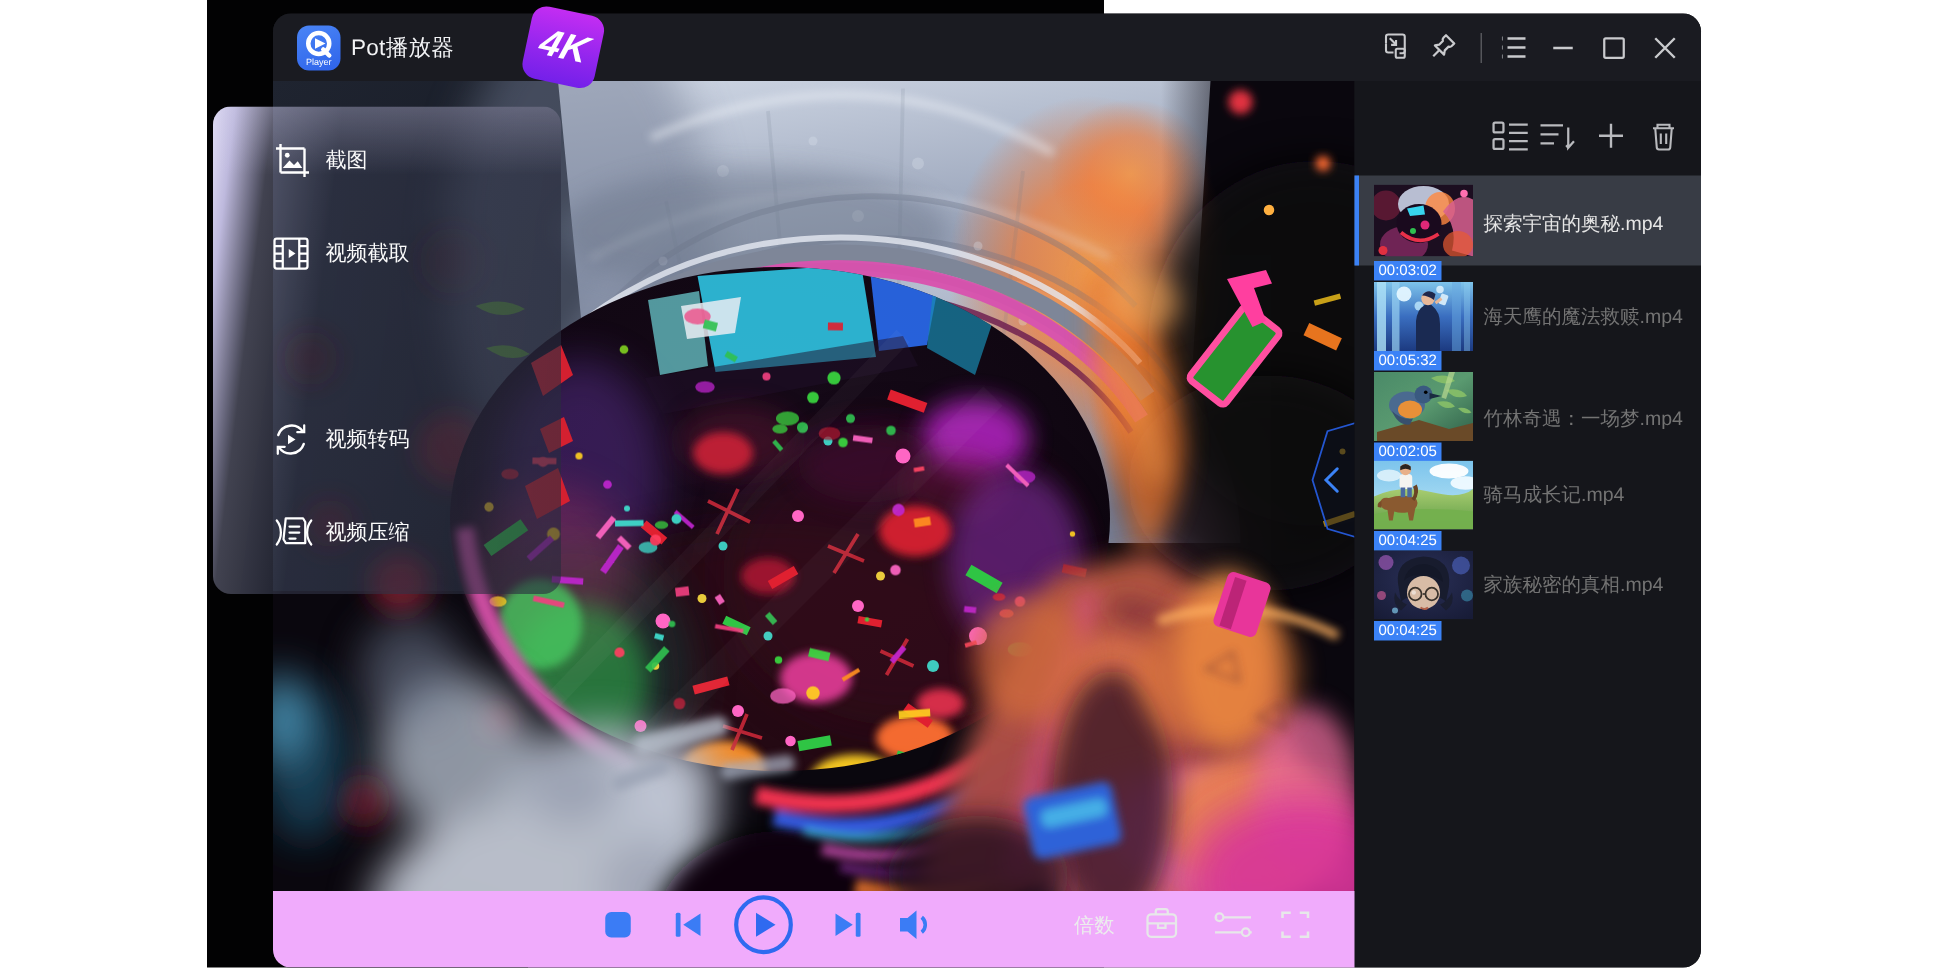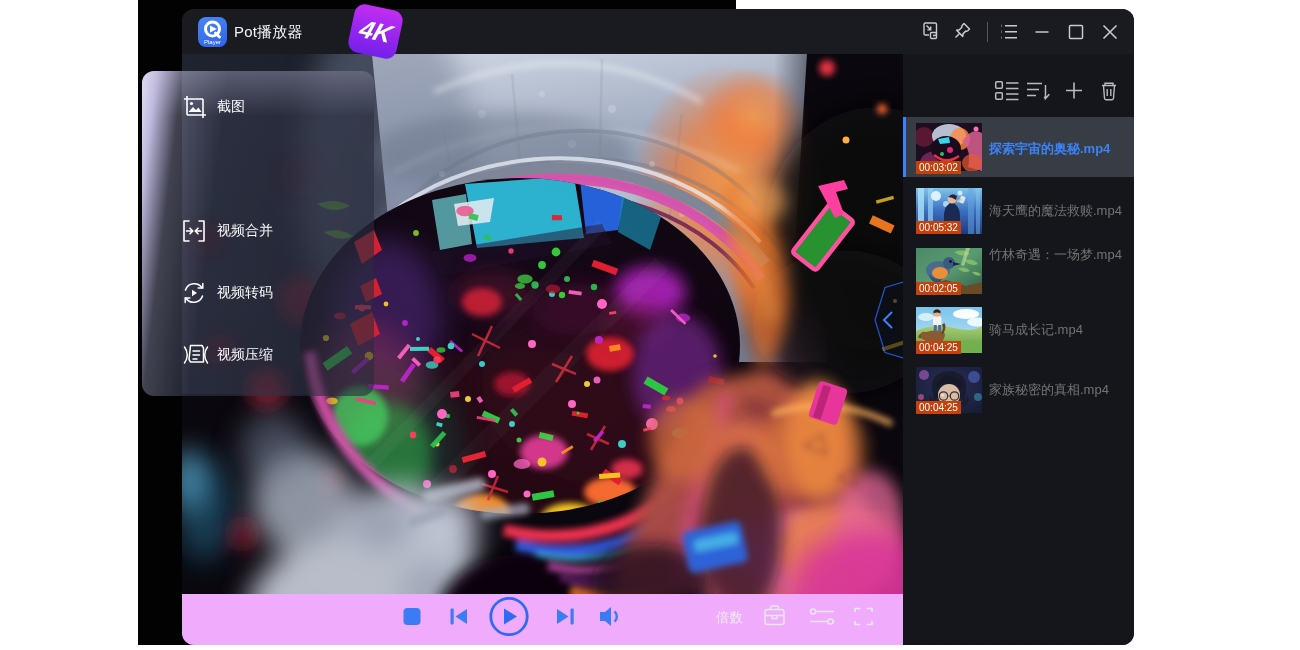--- a/index.html
+++ b/index.html
@@ -13,22 +13,22 @@
   .logo { position:absolute; left:16px; top:8px; width:29px; height:30px; border-radius:8px;
     background:linear-gradient(160deg,#4a85f6,#2e63ea); }
   .apptitle { position:absolute; left:52px; top:23px; transform:translateY(-50%);
     color:#f2f3f5; font-size:15px; letter-spacing:0.2px; }
   .tb-icons { position:absolute; right:0; top:0; height:45px; }
   .video { position:absolute; left:0; top:45px; width:721px; height:540px; overflow:hidden; background:#0c0911; }
   .controls { position:absolute; left:0; top:585px; width:721px; height:51px; background:#f0abfc; }
   .playlist { position:absolute; left:721px; top:45px; width:231px; height:591px; background:#15161b; }
   .plitem { position:absolute; left:0; width:231px; height:60px; }
   .plitem .thumb { position:absolute; left:13px; top:6px; width:66px; height:48px; overflow:hidden; }
-  .ptime { position:absolute; left:13px; background:#c2410c; color:#fff; font-size:10px;
-    padding:0 3px; height:13px; line-height:13px; }
+  .ptime { position:absolute; left:13px; background:#3b82f6; color:#fff; font-size:10px;
+    padding:0 3px; height:13px; line-height:13px;margin-top:13px; }
   .ptitle { position:absolute; left:86px; color:#737373; font-size:13px; transform:translateY(-50%); }
   .sel-bg { position:absolute; left:0; top:63px; width:231px; height:60px; background:#383c45; }
   .sel-bar { position:absolute; left:0; top:63px; width:3px; height:60px; background:#3b82f6; }
   .panel { position:absolute; left:142px; top:71px; width:232px; height:325px; border-radius:12px;
     background:linear-gradient(97deg, rgba(232,228,252,0.98) 0%, rgba(206,201,240,0.92) 5.5%,
       rgba(140,142,172,0.46) 15%, rgba(54,58,78,0.58) 32%, rgba(40,43,60,0.62) 100%);
   }
   .panel::before { content:""; position:absolute; inset:0; border-radius:12px;
     background:linear-gradient(to bottom, rgba(205,202,232,0.30), rgba(205,202,232,0.0) 14%); }
   .mitem { position:absolute; left:0; width:232px; height:24px; color:#fff; }
@@ -488,21 +488,21 @@
 <polygon points="22,16 33,14 34,20 24,21" fill="#38d4ee"></polygon>
 <circle cx="34" cy="27" r="3" fill="#e02878"></circle>
 <circle cx="26" cy="31" r="2" fill="#30c050"></circle>
 <path d="M18 32 Q 30 42 43 33" stroke="#e8304a" stroke-width="2.5" fill="none"></path>
 <path d="M46 18 Q 56 28 52 44 L 66 48 L 66 10 Q 56 4 46 18" fill="#d86090" opacity="0.85"></path>
 <ellipse cx="56" cy="40" rx="10" ry="9" fill="#e85a30" opacity="0.7"></ellipse>
 <circle cx="6" cy="44" r="3" fill="#e03040"></circle>
 <circle cx="60" cy="6" r="2.5" fill="#ff70b0"></circle>
 </svg></div>
         <div class="ptime" style="top:44px">00:03:02</div>
-        <div class="ptitle" style="top:32px;color:#3b82f6;font-weight:bold">探索宇宙的奥秘.mp4</div>
+        <div class="ptitle" style="top:32px;color:#e5e5e5;font-weight:normal">探索宇宙的奥秘.mp4</div>
       </div>
       <div class="plitem" style="top:128px">
         <div class="thumb" id="th2" style="height:46px"><svg width="66" height="46" viewBox="0 0 66 46">
 <defs>
                 <linearGradient id="t2g" x1="0" y1="0" x2="0" y2="1">
 <stop offset="0" stop-color="#7ec4ea"></stop>
                   <stop offset="0.5" stop-color="#3a6ec0"></stop>
                   <stop offset="1" stop-color="#1c3a80"></stop>
                 </linearGradient>
               </defs>
@@ -542,21 +542,21 @@
 <path d="M50 0 l4 0 l-6 18 l-3 -1 z" fill="#b8d890" opacity="0.7"></path>
 <path d="M2 40 L30 32 L50 38 L66 34 L66 46 L2 46 Z" fill="#6a4a28"></path>
 <ellipse cx="22" cy="22" rx="12" ry="9" fill="#4a6a90"></ellipse>
 <ellipse cx="24" cy="25" rx="8" ry="6" fill="#e89038"></ellipse>
 <circle cx="33" cy="15" r="6" fill="#3a5a80"></circle>
 <path d="M37 14 l8 2 -8 2 z" fill="#1a2a40"></path>
 <circle cx="34.5" cy="13.5" r="1.2" fill="#000"></circle>
 <path d="M12 26 q6 6 14 5 l-2 4 q-8 1 -12 -9" fill="#38506e"></path>
 </svg></div>
         <div class="ptime" style="top:40px">00:02:05</div>
-        <div class="ptitle" style="top:13px">竹林奇遇：一场梦.mp4</div>
+        <div class="ptitle" style="top:37px">竹林奇遇：一场梦.mp4</div>
       </div>
       <div class="plitem" style="top:247px">
         <div class="thumb" id="th4" style="height:46px"><svg width="66" height="46" viewBox="0 0 66 46">
 <defs>
                 <linearGradient id="t4g" x1="0" y1="0" x2="0" y2="1">
 <stop offset="0" stop-color="#7cc4ec"></stop>
                   <stop offset="1" stop-color="#c0e8f6"></stop>
                 </linearGradient>
 <linearGradient id="t4h" x1="0" y1="0" x2="0" y2="1">
 <stop offset="0" stop-color="#a8cc70"></stop>
@@ -618,27 +618,28 @@
 
   <div class="panel">
     <div class="mitem" style="top:24px">
       <svg width="26" height="26" viewBox="0 0 26 26" stroke="#fff" stroke-width="1.6" fill="none">
         <path d="M5 2 v19 M2 5 h19 M21 24 v-19 M24 21 h-19"></path>
         <circle cx="9.5" cy="9.5" r="1.6" fill="#fff" stroke="none"></circle>
         <path d="M6.5 18 l4.5 -5 3 3 2.5 -2.5 3 4.5 z" fill="#fff" stroke="none"></path>
       </svg>
       <div class="mtext">截图</div>
     </div>
-    <div class="mitem" style="top:148px">
-      <svg width="24" height="22" viewBox="0 0 24 22" stroke="#fff" stroke-width="1.6" fill="none" stroke-linejoin="round" stroke-linecap="round">
-        <path d="M7 1 h-5 v20 h5 M17 1 h5 v20 h-5"></path>
-        <path d="M4.5 11 h6 m-2.5 -2.8 l2.8 2.8 -2.8 2.8"></path>
-        <path d="M19.5 11 h-6 m2.5 -2.8 l-2.8 2.8 2.8 2.8"></path>
+    <div class="mitem" style="top:86px">
+      <svg width="24" height="22" viewBox="0 0 24 22" stroke="#fff" stroke-width="1.5" fill="none">
+        <rect x="1" y="1" width="22" height="20" rx="1.5"></rect>
+        <path d="M6.5 1 v20 M17.5 1 v20"></path>
+        <path d="M1 6 h5.5 M1 11 h5.5 M1 16 h5.5 M17.5 6 h5.5 M17.5 11 h5.5 M17.5 16 h5.5"></path>
+        <path d="M10.5 8 l4.5 3 -4.5 3 z" fill="#fff" stroke="none"></path>
       </svg>
-      <div class="mtext">视频合并</div>
+      <div class="mtext">视频截取</div>
     </div>
     <div class="mitem" style="top:272px">
       <svg width="28" height="24" viewBox="0 0 28 24" stroke="#fff" stroke-width="1.5" fill="none" stroke-linecap="round">
         <path d="M2.5 4 a13 13 0 0 1 0 16"></path>
         <path d="M25.5 4 a13 13 0 0 0 0 16"></path>
         <path d="M8.5 2.5 h11.5 l1.5 2.5 v14 h-13 l-1.5 -2.5 z" stroke-linejoin="round"></path>
         <path d="M11 8 h6.5 M11 12 h6.5 M11 16 h4"></path>
       </svg>
       <div class="mtext">视频压缩</div>
     </div>

